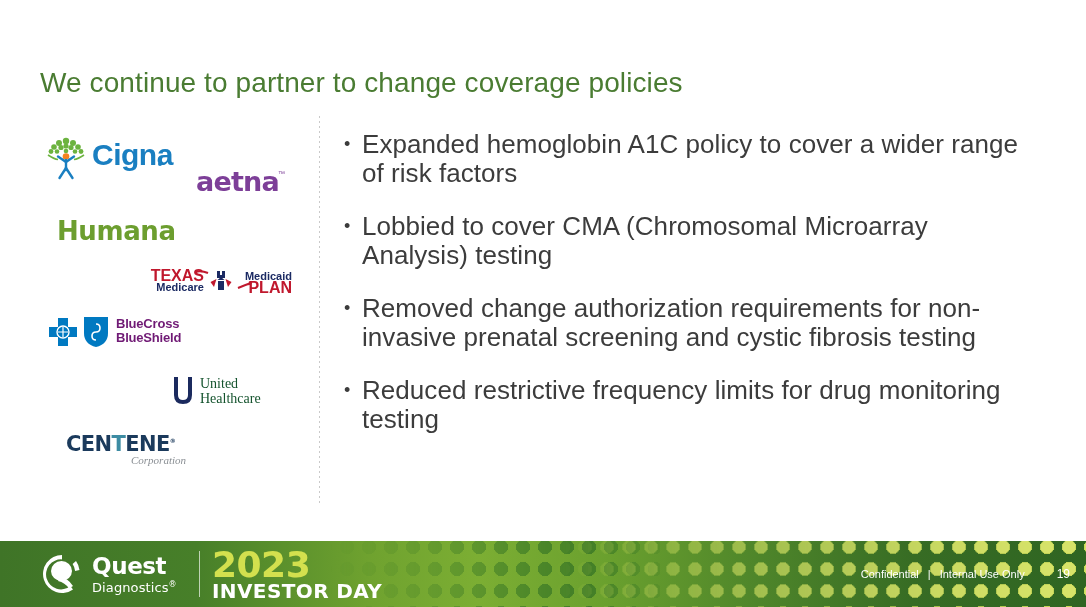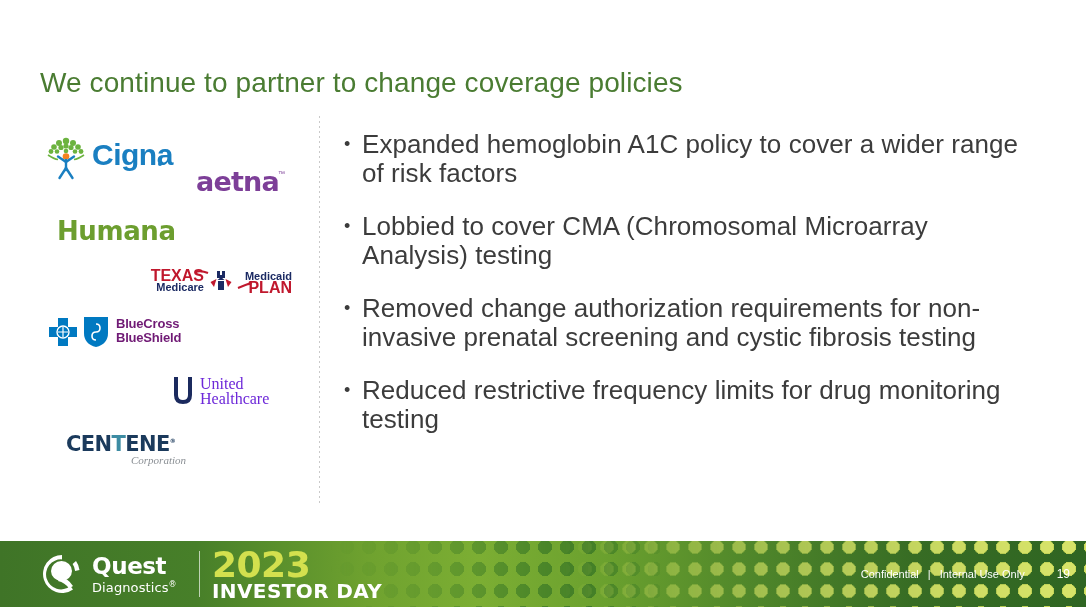--- a/index.html
+++ b/index.html
@@ -77,21 +77,21 @@
   #logo-bcbs .bc-text { position:absolute; left:68px; top:5px; }
   #logo-bcbs .bc-text span {
     display:block; font-size:13px; font-weight:700; color:#701a75; line-height:14px; letter-spacing:-0.2px;
   }
 
   
   #logo-uhc { left:172px; top:262px; width:120px; height:38px; }
   #logo-uhc .uh-mark { position:absolute; left:0; top:2px; width:22px; height:30px; }
   #logo-uhc .uh-text { position:absolute; left:28px; top:2px; }
   #logo-uhc .uh-text span {
-    display:block; font-size:16px; font-weight:400; color:#6d28d9; line-height:15px;
+    display:block; font-size:14px; font-weight:400; color:#14532d; line-height:15px;
     font-family:"Liberation Serif", serif;
   }
 
   
   #logo-centene { left:66px; top:318px; width:120px; height:34px; }
   #logo-centene .ce-main {
     font-size:21px; font-weight:700; color:#1b3a5c; letter-spacing:-0.6px; line-height:21px;
     font-family:"DejaVu Sans", sans-serif;
   }
   #logo-centene .ce-main .t-accent { color:#3d8ca3; }

